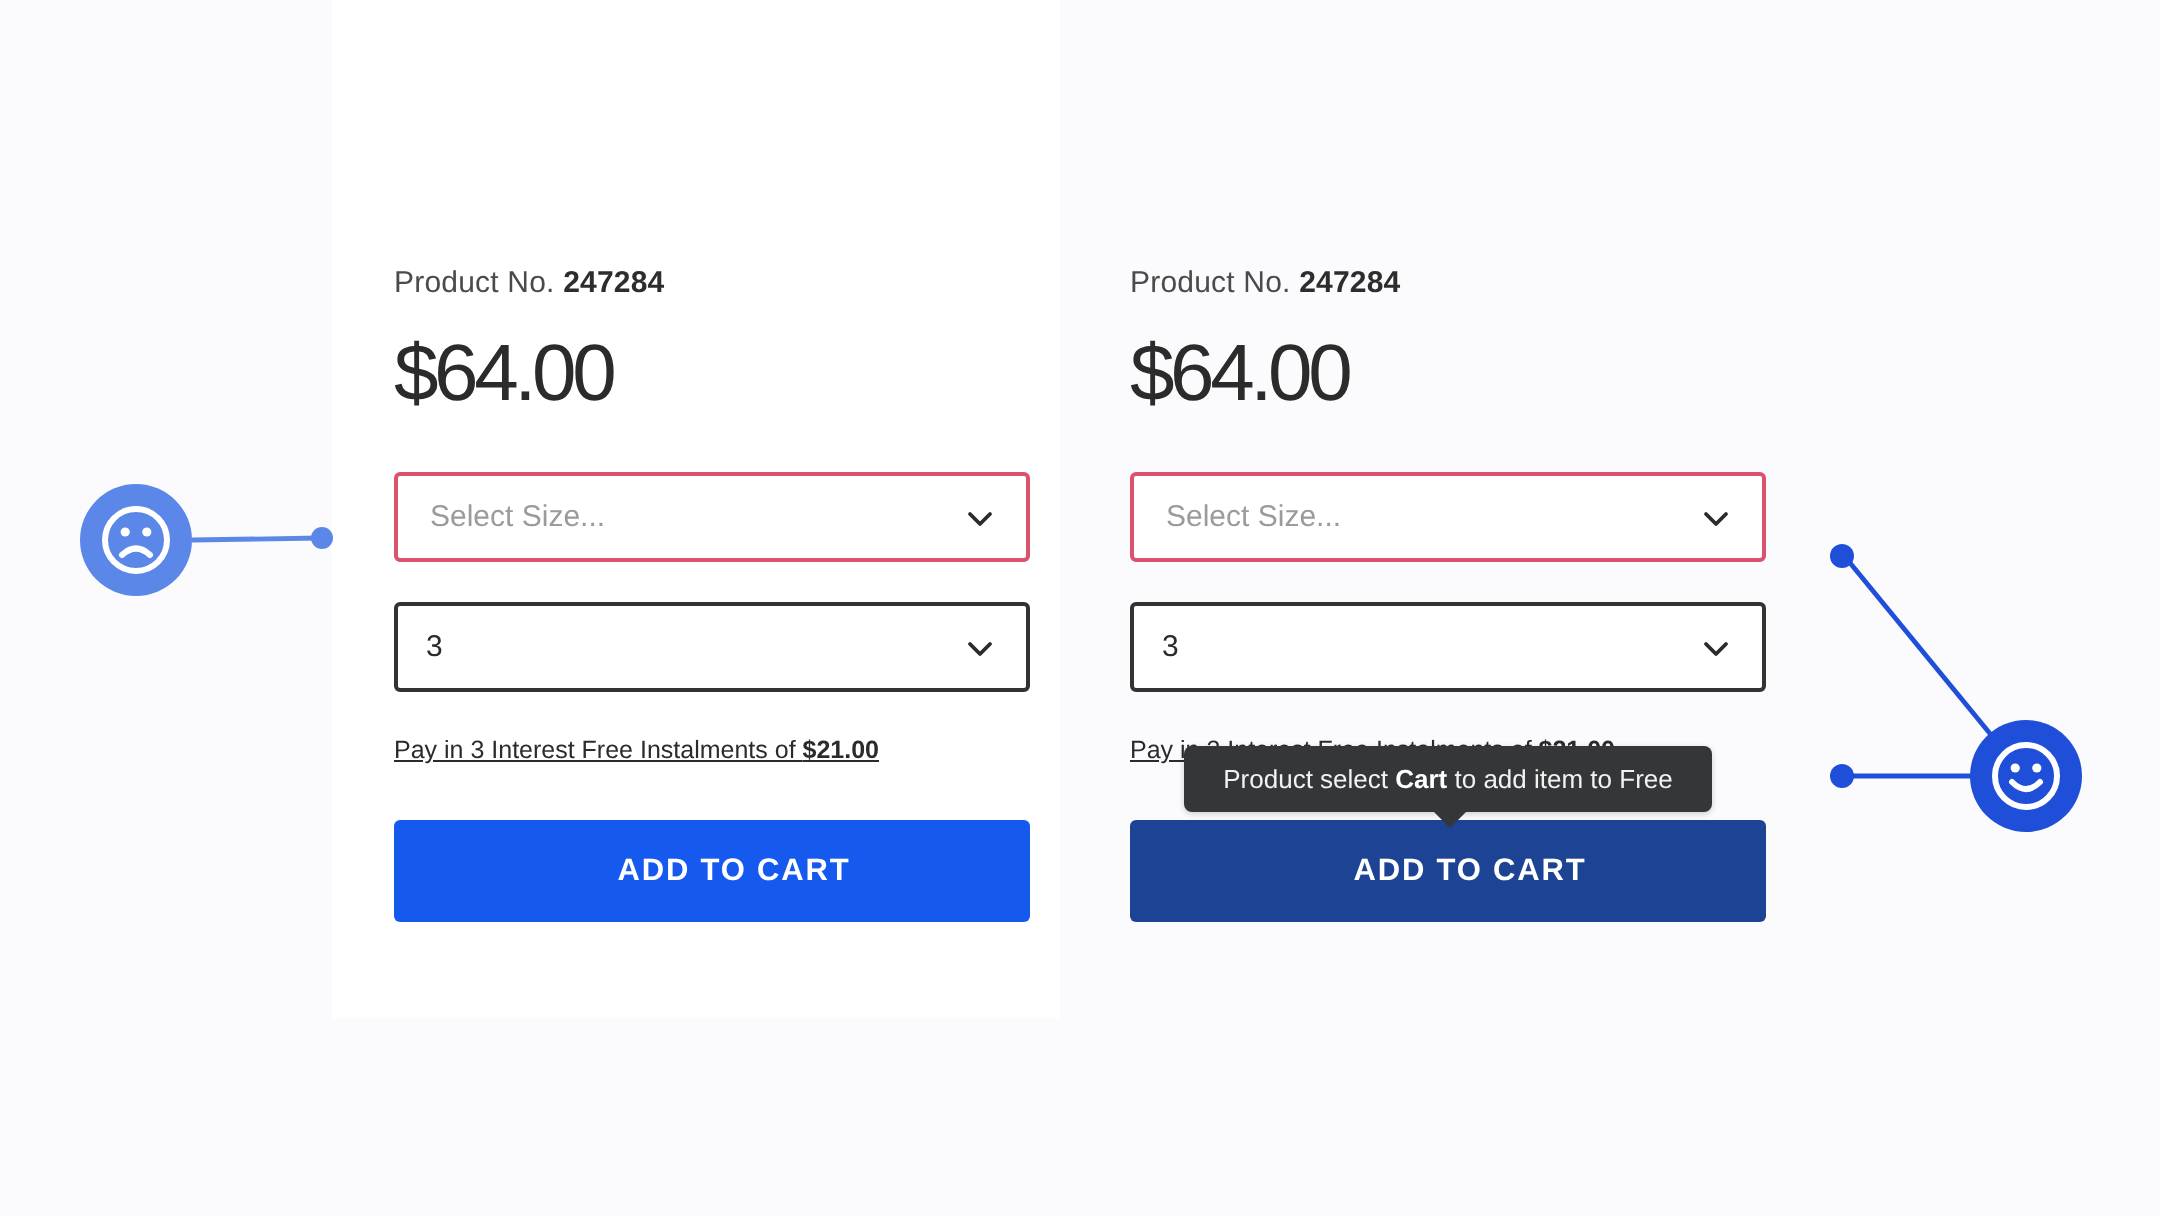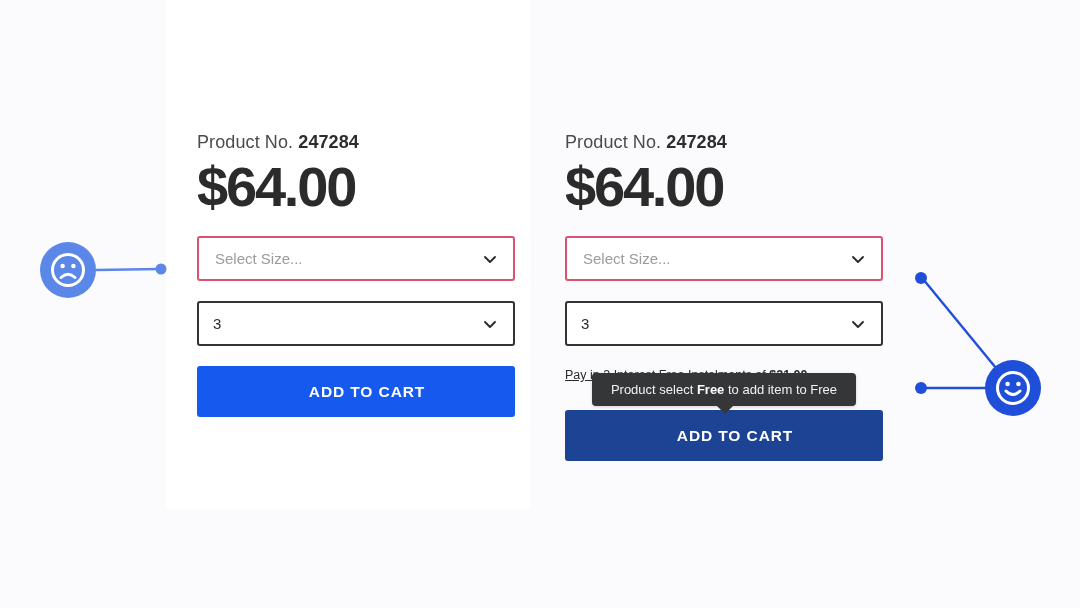--- a/index.html
+++ b/index.html
@@ -28,35 +28,35 @@
   
   .product-card {
     position: absolute;
     top: 134px;
     width: 318px;
   }
   #product-card-left  { left: 197px; }
   #product-card-right { left: 565px; }
 
   .product-no {
-    font-size: 18px;
+    font-size: 15px;
     color: #4b4b4b;
     letter-spacing: 0.1px;
     line-height: 16px;
     margin: 0 0 6px 0;
     white-space: nowrap;
   }
   .product-no .sku {
     font-weight: bold;
     color: #2d2d2d;
   }
 
   .price {
-    font-size: 56px;
-    font-weight: bold;
+    font-size: 40px;
+    font-weight: normal;
     letter-spacing: -2.2px;
     color: #2b2b2b;
     line-height: 62px;
     margin: 0 0 18px 0;
   }
 
   
   .select-wrap {
     position: relative;
     height: 45px;
@@ -207,20 +207,23 @@
 
   <div class="select-wrap normal" id="quantity-select-left">
     <span class="select-value">3</span>
     <span class="chevron">
       <svg width="16" height="16" viewBox="0 0 16 16">
         <path d="M3 6 L8 11 L13 6" fill="none" stroke="#2b2b2b" stroke-width="1.9" stroke-linecap="round" stroke-linejoin="round"></path>
       </svg>
     </span>
   </div>
 
+  <p class="instalment">
+    <span>Pay in 3 Interest Free Instalments of </span><span class="amt">$21.00</span>
+  </p>
 
   <button class="atc-button" id="add-to-cart-left">ADD TO CART</button>
 </div>
 
 <div class="product-card" id="product-card-right">
 
   <p class="product-no">
     <span>Product No.</span>
     <span class="sku">247284</span>
   </p>
@@ -246,21 +249,21 @@
   </div>
 
   <p class="instalment">
     <span>Pay in 3 Interest Free Instalments of </span><span class="amt">$21.00</span>
   </p>
 
   <button class="atc-button" id="add-to-cart-right">ADD TO CART</button>
 </div>
 
 <div id="tooltip">
-  <span class="tip-text"><span>Product select </span><b>Free</b><span> to add item to Free</span></span>
+  <span class="tip-text"><span>Product select </span><b>Cart</b><span> to add item to Free</span></span>
 </div>
 
 <svg id="annotations">
 
   <line x1="96" y1="270" x2="160" y2="269" stroke="#5b87e8" stroke-width="2.4"></line>
   <circle cx="161" cy="269" r="5.5" fill="#5b87e8"></circle>
 
   <line x1="923" y1="279" x2="1005" y2="379" stroke="#1f4fd8" stroke-width="2.4"></line>
   <circle cx="921" cy="278" r="6" fill="#1f4fd8"></circle>
 

